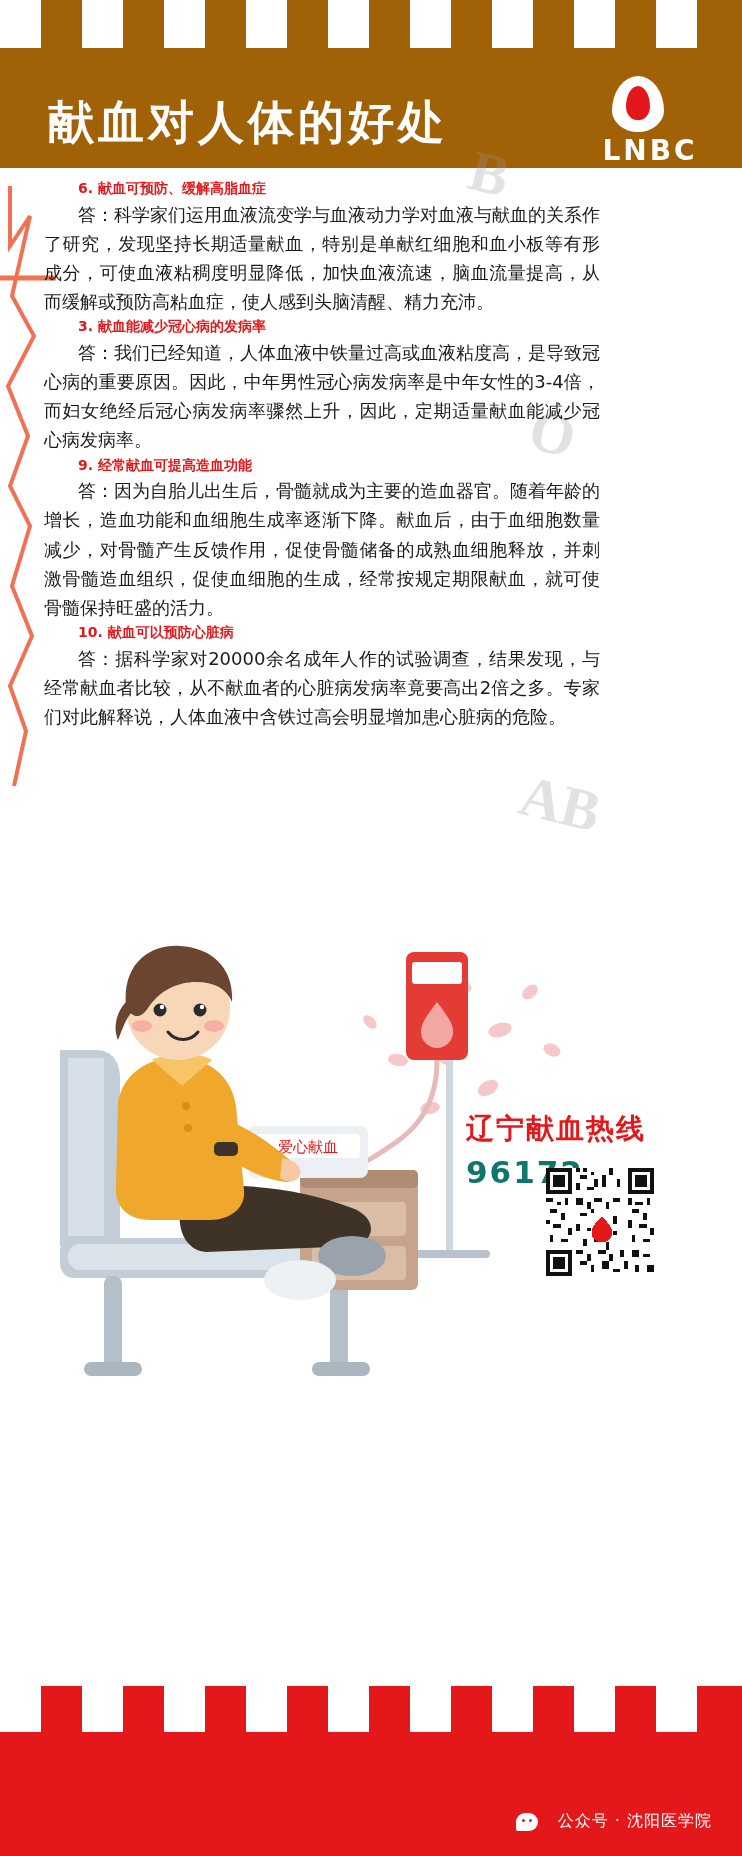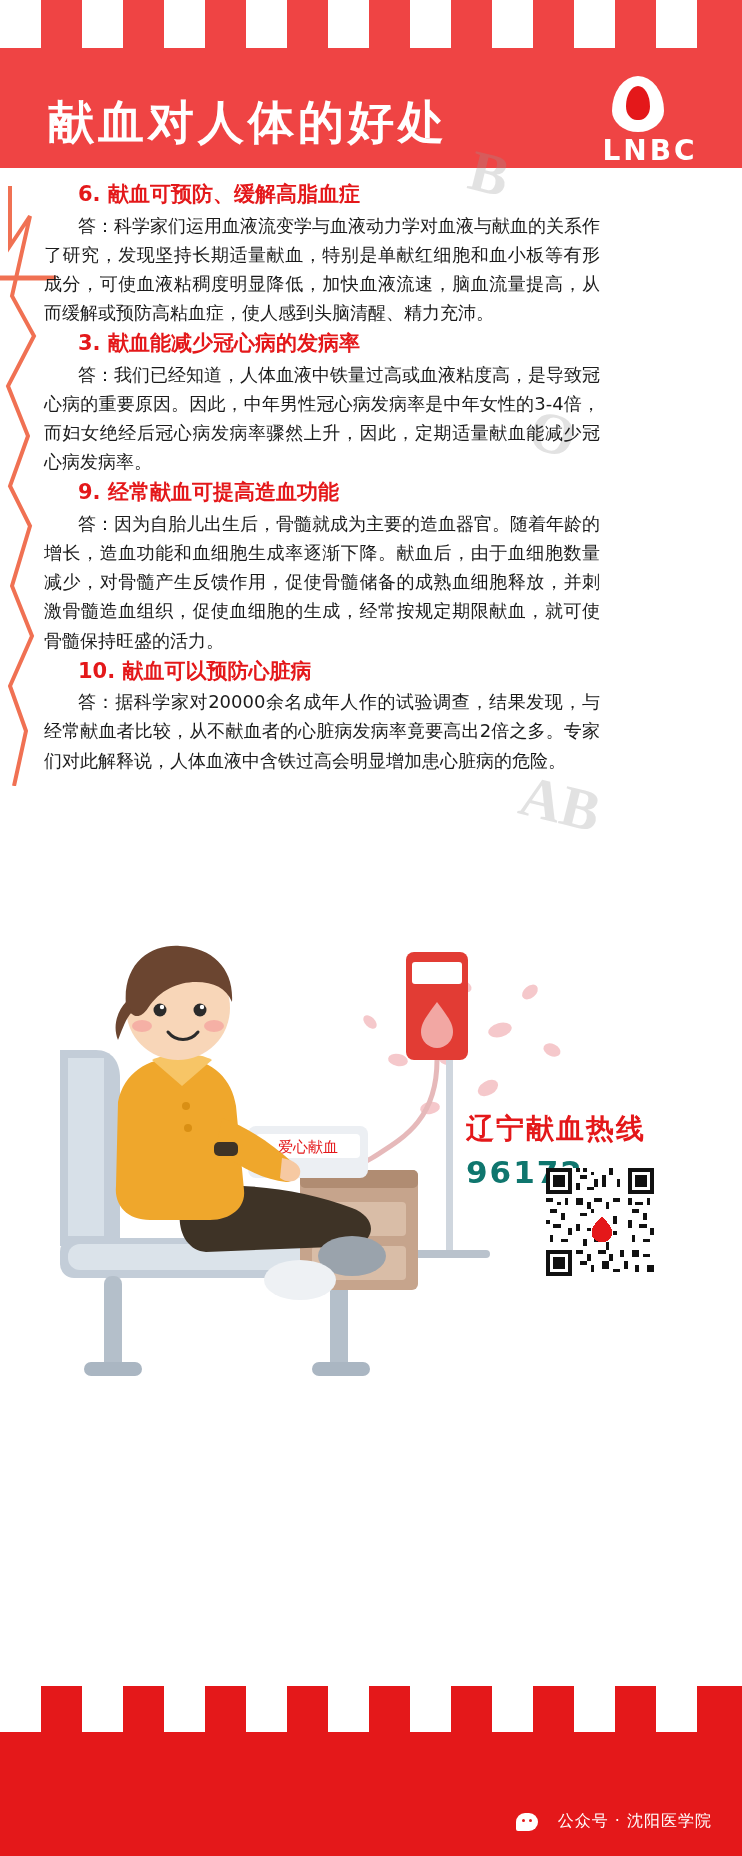--- a/index.html
+++ b/index.html
@@ -16,21 +16,21 @@
     overflow: hidden;
     background: #ffffff;
   }
 
   
   .header {
     position: absolute;
     top: 0; left: 0;
     width: 742px;
     height: 168px;
-    background: #ef4444;
+    background: #a16207;
   }
   
   .teeth-top {
     position: absolute;
     top: 0; left: 0;
     width: 742px;
     height: 48px;
     display: flex;
     gap: 0;
   }
@@ -100,21 +100,21 @@
 
   
   .article {
     position: absolute;
     top: 178px;
     left: 44px;
     width: 556px;
   }
   .q {
     color: #e4181a;
-    font-size: 21px;
+    font-size: 14px;
     font-weight: bold;
     line-height: 1.55;
     text-indent: 34px;
     font-family: "DejaVu Sans", "Liberation Sans", sans-serif;
   }
   .a {
     color: #1b1b1b;
     font-size: 18px;
     line-height: 1.62;
     text-indent: 34px;

